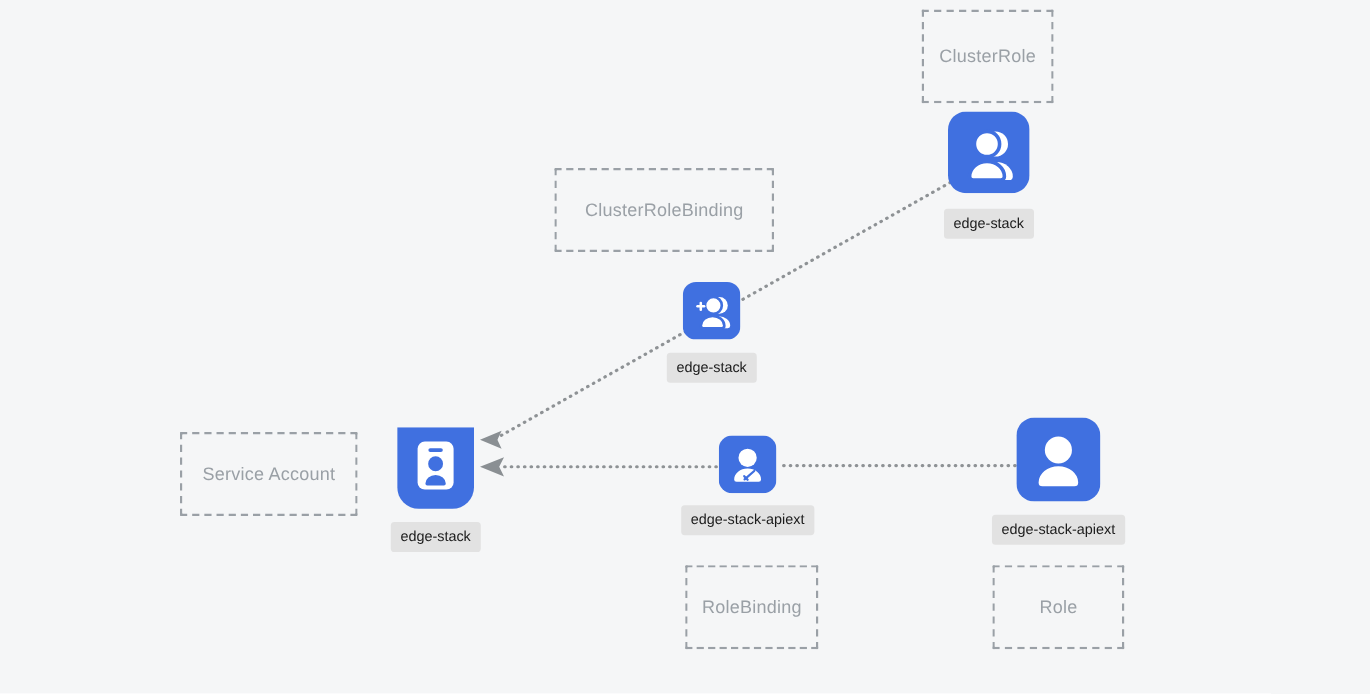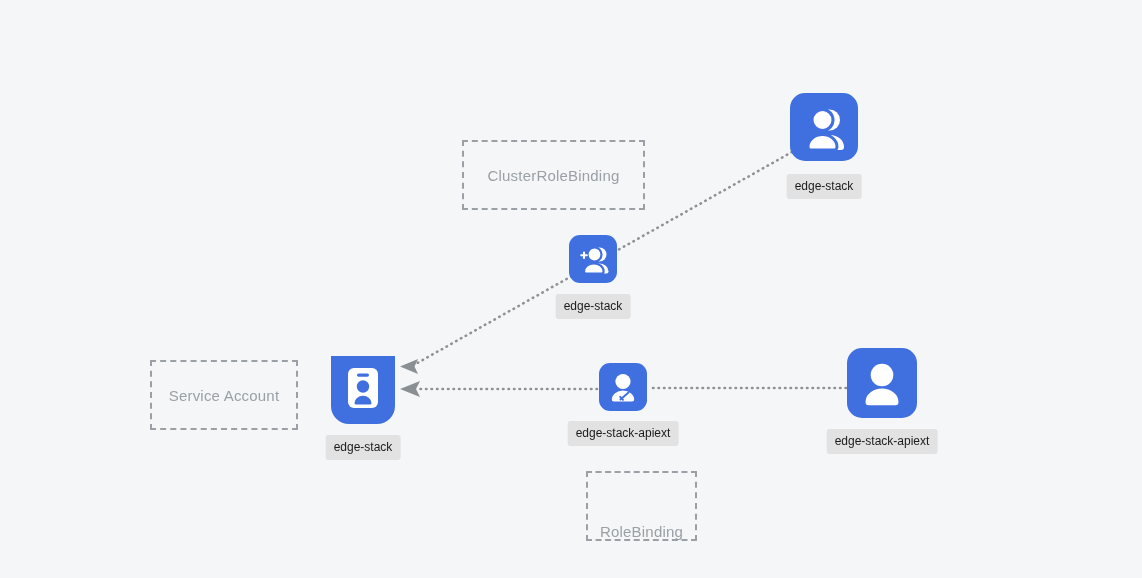--- a/index.html
+++ b/index.html
@@ -85,33 +85,39 @@
     <g>
       <line x1="597" y1="389" x2="416" y2="389" stroke="#8e9295" stroke-width="2.6" stroke-linecap="round" stroke-dasharray="0.5 5"></line>
       <path d="M 400 389 L 420 381 L 416 389 L 420 397 Z" fill="#8a8f93"></path>
     </g>
 
     <g>
       <line x1="846" y1="388" x2="649" y2="388" stroke="#8e9295" stroke-width="2.6" stroke-linecap="round" stroke-dasharray="0.5 5"></line>
     </g>
   </svg>
 
+  <div class="kind-box" style="left:768px; top:8px; width:110px; height:78px;">
+    <span class="kind-label">ClusterRole</span>
+  </div>
 
   <div class="kind-box" style="left:462px; top:140px; width:183px; height:70px;">
     <span class="kind-label">ClusterRoleBinding</span>
   </div>
 
   <div class="kind-box" style="left:150px; top:360px; width:148px; height:70px;">
     <span class="kind-label">Service Account</span>
   </div>
 
-  <div class="kind-box" style="left:586px; top:471px; width:111px; height:70px;align-items:flex-end;">
+  <div class="kind-box" style="left:571px; top:471px; width:111px; height:70px;">
     <span class="kind-label">RoleBinding</span>
   </div>
 
+  <div class="kind-box" style="left:827px; top:471px; width:110px; height:70px;">
+    <span class="kind-label">Role</span>
+  </div>
 
   <div class="node" style="left:790px; top:93px; width:68px; height:68px;">
     <svg class="node-icon" width="68" height="68" viewBox="0 0 68 68" xmlns="http://www.w3.org/2000/svg">
       <rect x="0" y="0" width="68" height="68" rx="15" ry="15" fill="#4070e0"></rect>
 
       <circle cx="39.5" cy="27" r="10.5" fill="#ffffff"></circle>
       <path d="M 26 54 a 14 12 0 0 1 28 0 a 3 3 0 0 1 -3 3 h -22 a 3 3 0 0 1 -3 -3 z" fill="#ffffff"></path>
 
       <circle cx="32.5" cy="27" r="10.5" fill="#ffffff" stroke="#4070e0" stroke-width="3"></circle>
       <path d="M 18 54 a 14.5 12.5 0 0 1 29 0 a 3 3 0 0 1 -3 3 h -23 a 3 3 0 0 1 -3 -3 z" fill="#ffffff" stroke="#4070e0" stroke-width="3"></path>

